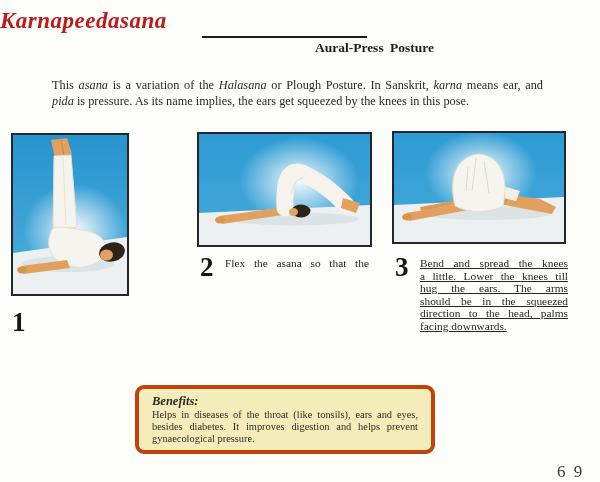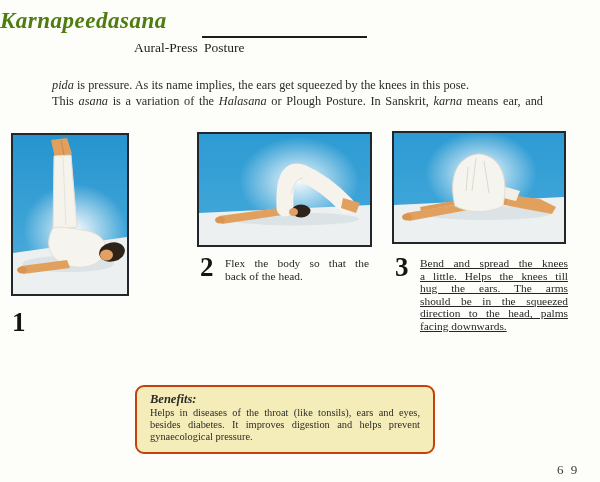--- a/index.html
+++ b/index.html
@@ -1,22 +1,22 @@
 <!DOCTYPE html>
 <html><head>
 <meta charset="utf-8">
 <style>
   html,body{margin:0;padding:0;background:#ffffff;}
   .page{position:relative;width:600px;height:482px;background:#fdfdfa;
         font-family:"Liberation Serif",serif;color:#232323;overflow:hidden;}
   .title{margin:0;position:absolute;left:0;top:8px;width:300px;
-         font-size:23px;font-weight:bold;font-style:italic;letter-spacing:.5px;color:#4d7c0f;}
+         font-size:23px;font-weight:bold;font-style:italic;letter-spacing:.5px;color:#b91c1c;}
   .title-rule{position:absolute;left:202px;top:36px;width:165px;height:2px;background:#1d1d1d;}
-  .subtitle{margin:0;position:absolute;left:134px;top:40px;width:300px;text-align:left;
-            font-size:13.5px;font-weight:normal;word-spacing:3px;color:#1d1d1d;}
+  .subtitle{margin:0;position:absolute;left:134px;top:40px;width:300px;text-align:right;
+            font-size:13.5px;font-weight:bold;word-spacing:3px;color:#1d1d1d;}
 
   
   .intro{position:absolute;left:52px;top:77px;width:491px;font-size:12.3px;line-height:16px;color:#2a2a2a;}
 
   
   .tline{white-space:nowrap;}
   .tline.just{text-align:justify;text-align-last:justify;}
 
   
   .photo{position:absolute;border:2px solid #23262b;box-sizing:border-box;background:#2d9bd3;}
@@ -28,38 +28,38 @@
   
   .step-num{position:absolute;font-size:27px;font-weight:bold;line-height:1;color:#141414;}
   .num1{left:12px;top:309px;} .num2{left:200px;top:254px;} .num3{left:395px;top:254px;}
   .caption{position:absolute;font-size:11.4px;line-height:12.6px;color:#262626;}
   .cap1{left:33px;top:311px;width:152px;}
   .cap2{left:225px;top:257px;width:144px;}
   .cap3{left:420px;top:257px;width:148px;text-decoration:underline;}
 
   
   .benefits{position:absolute;left:135px;top:385px;width:300px;height:69px;box-sizing:border-box;
-            background:#f5edb9;border:2px solid #c2410c;border-radius:9px;padding:5px 13px 0 13px;}
+            background:#f5edb9;border:4px solid #c2410c;border-radius:9px;padding:5px 13px 0 13px;}
   .benefits-title{font-size:12.5px;font-weight:bold;font-style:italic;color:#2c2c28;line-height:14px;}
   .benefits-body{font-size:10.4px;line-height:12.2px;color:#2c2c28;margin-top:1px;}
 
-  .pageno{position:absolute;left:557px;top:462px;font-size:13px;letter-spacing:2px;color:#3a3a3a;text-align:center;}
+  .pageno{position:absolute;left:557px;top:462px;font-size:17px;letter-spacing:2px;color:#3a3a3a;text-align:center;}
 </style>
 </head>
 <body>
 
 <div class="page">
 
   <h1 class="title">Karnapeedasana</h1>
   <div class="title-rule"></div>
   <h2 class="subtitle">Aural-Press Posture</h2>
 
   <div class="intro">
+      <div class="tline just">This <i>asana</i> is a variation of the <i>Halasana</i> or Plough Posture. In Sanskrit, <i>karna</i> means ear, and</div>
       <div class="tline"><i>pida</i> is pressure. As its name implies, the ears get squeezed by the knees in this pose.</div>
-      <div class="tline just">This <i>asana</i> is a variation of the <i>Halasana</i> or Plough Posture. In Sanskrit, <i>karna</i> means ear, and</div>
     </div>
 
   <figure class="photo photo1" style="margin:0" aria-label="lying on back with legs raised vertically (Halasana practice)">
     <svg viewBox="0 0 114 159" preserveAspectRatio="none">
       <defs>
         <linearGradient id="sky1" x1="0" y1="0" x2="0" y2="1">
           <stop offset="0" stop-color="#2694cf"></stop>
             <stop offset="1" stop-color="#4fafdc"></stop>
         </linearGradient>
         <radialGradient id="glow1" cx="0.5" cy="0.5" r="0.5">
@@ -140,28 +140,27 @@
         <path d="M61,73 C54,44 63,23 85,21 C107,23 115,45 109,73 C93,81 75,80 61,73 Z" fill="#f6f4ee" stroke="#e2dfd5" stroke-width="1"></path>
         <path d="M82,25 L78,58 M90,28 L95,60 M74,34 L72,58" stroke="#ddd9cd" stroke-width="1" fill="none"></path>
       </g>
     </svg>
   </figure>
 
   <div class="step-num num1">1</div>
 
   <div class="step-num num2">2</div>
   <div class="caption cap2">
-      <div class="tline just">Flex the body so that the</div>
-      <div class="tline">back of the head.</div>
+      <div class="tline just">Flex the asana so that the</div>
     </div>
 
   <div class="step-num num3">3</div>
   <div class="caption cap3">
       <div class="tline just">Bend and spread the knees</div>
-      <div class="tline just">a little. Helps the knees till</div>
+      <div class="tline just">a little. Lower the knees till</div>
       <div class="tline just">hug the ears. The arms</div>
       <div class="tline just">should be in the squeezed</div>
       <div class="tline just">direction to the head, palms</div>
       <div class="tline">facing downwards.</div>
     </div>
 
   <div class="benefits">
     <div class="benefits-title">Benefits:</div>
     <div class="benefits-body">
         <div class="tline just">Helps in diseases of the throat (like tonsils), ears and eyes,</div>

